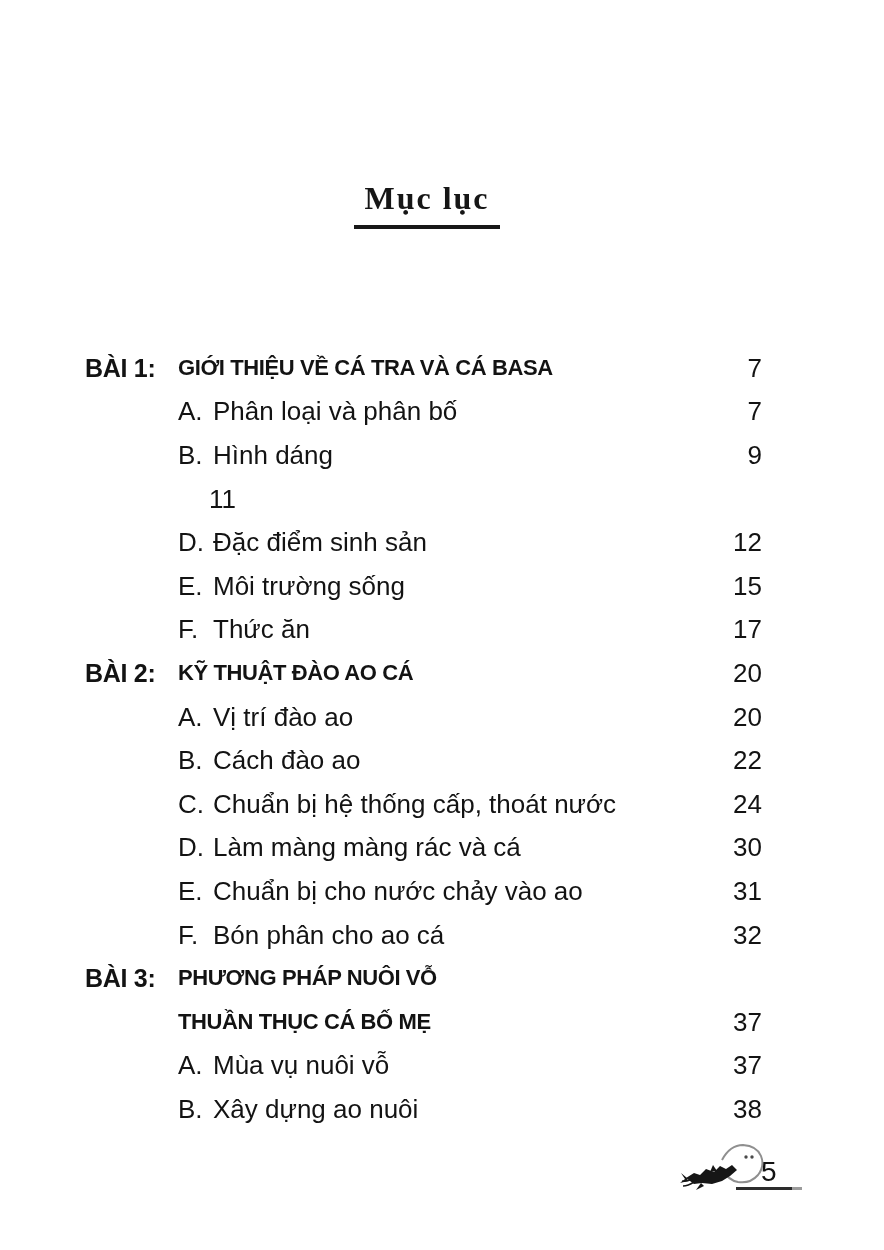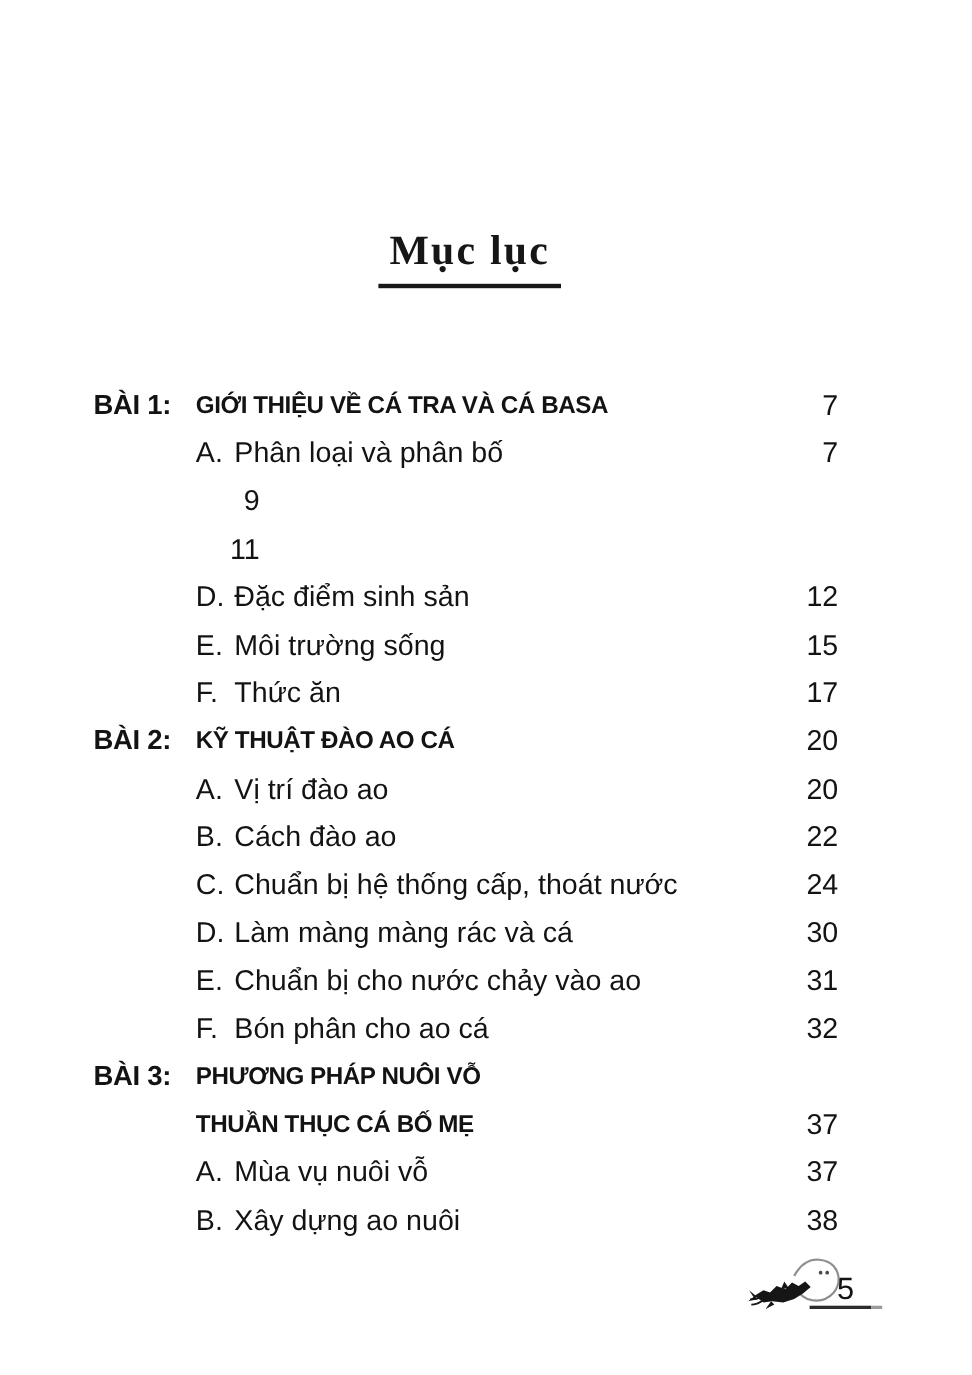--- a/index.html
+++ b/index.html
@@ -13,28 +13,27 @@
     overflow:hidden;
   }
   .title-wrap {
     position:absolute;
     top:180px; left:0; right:0;
     text-align:center;
   }
   .doc-title {
     display:inline-block;
     font-family:"Liberation Serif", "DejaVu Serif", serif;
-    font-size:38px;
+    font-size:32px;
     font-weight:600;
     letter-spacing:2px;
     color:#161616;
     padding:0 10px 8px 10px;
     border-bottom:4px solid #181818;
     transform:translateX(-15px);
-    margin-top:26px;
   }
   .toc {
     position:absolute;
     top:346px; left:85px;
     width:677px;
   }
   .row {
     display:flex;
     align-items:center;
     height:43.6px;
@@ -102,20 +101,21 @@
         <span class="col-title">GIỚI THIỆU VỀ CÁ TRA VÀ CÁ BASA</span>
         <span class="col-page">7</span>
       </div>
       <div class="row item-row">
         <span class="col-label"></span>
         <span class="col-title"><span class="letter">A.</span><span>Phân loại và phân bố</span></span>
         <span class="col-page">7</span>
       </div>
       <div class="row item-row">
         <span class="col-label"></span>
+        <span class="col-title"><span class="letter">B.</span><span>Hình dáng</span></span>
         <span class="col-page">9</span>
       </div>
       <div class="row item-row">
         <span class="col-label"></span>
         <span class="col-page">11</span>
       </div>
       <div class="row item-row">
         <span class="col-label"></span>
         <span class="col-title"><span class="letter">D.</span><span>Đặc điểm sinh sản</span></span>
         <span class="col-page">12</span>

